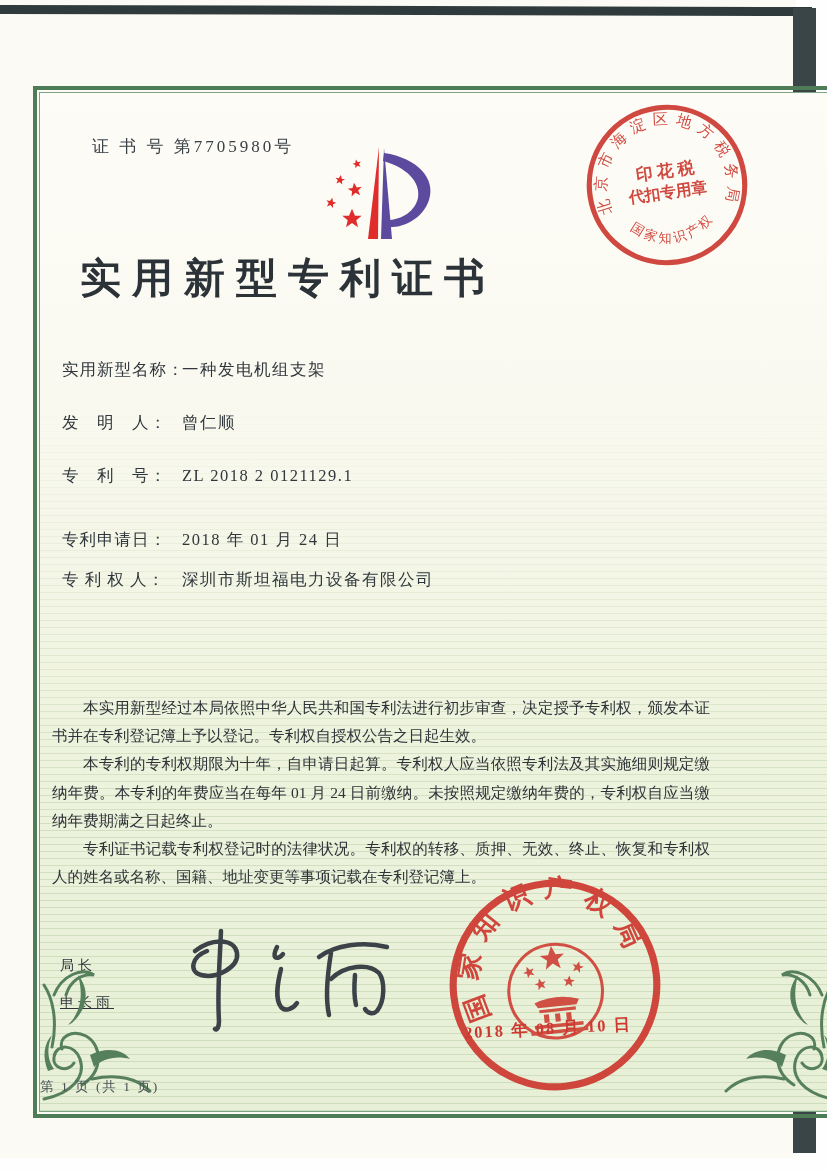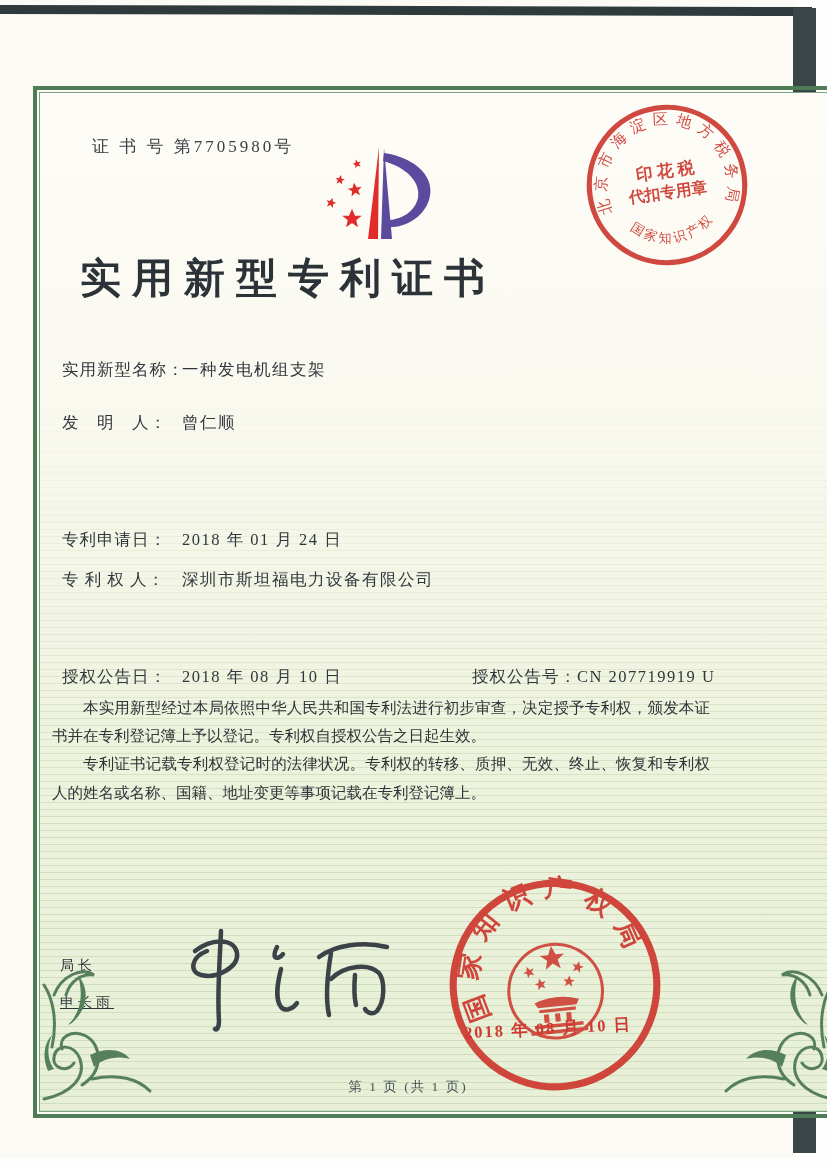--- a/index.html
+++ b/index.html
@@ -40,21 +40,21 @@
   .paras p { text-indent:2em; margin:0; }
 
   .official { position:absolute; left:20px; font-size:14px; letter-spacing:4px; color:#2e353a; }
   .official.t1 { top:864px; } .official.t2 { top:901px;text-decoration:underline; }
   .signature { position:absolute; left:133px; top:824px; width:240px; height:120px; }
 
   .seal { position:absolute; left:403px; top:780px; width:224px; height:224px; transform:rotate(-6deg); opacity:.93; }
   .seal-date { position:absolute; left:424px; top:925px; font-size:16.5px; letter-spacing:2px;
       color:#ce3a31; transform:rotate(-3deg); font-weight:bold; }
 
-  .footer { position:absolute; left:0; right:60px; top:985px; text-align:center; font-size:13.5px;
+  .footer { position:absolute; left:0; right:60px; top:985px; font-size:13.5px;
       letter-spacing:2px; color:#4a5258; }
 
   .flourish { position:absolute; width:132px; height:152px; top:858px; }
   .flourish.bl { left:-2px; }
   .flourish.br { right:-2px; transform:scaleX(-1); }
 
   svg text { font-family:"Liberation Serif", serif; }
 </style>
 </head>
 <body>
@@ -101,33 +101,33 @@
         </svg>
 
         <div class="title">实用新型专利证书</div>
 
         <div class="field" style="top:266px">
           <span class="lbl">实用新型名称：</span><span class="val">一种发电机组支架</span>
         </div>
         <div class="field" style="top:319px">
           <span class="lbl">发　明　人：</span><span class="val">曾仁顺</span>
         </div>
+        <div class="field" style="top:372px">
+          <span class="lbl">专　利　号：</span><span class="val">ZL 2018 2 0121129.1</span>
+        </div>
         <div class="field" style="top:436px">
           <span class="lbl">专利申请日：</span><span class="val">2018 年 01 月 24 日</span>
         </div>
         <div class="field" style="top:476px">
           <span class="lbl">专 利 权 人：</span><span class="val">深圳市斯坦福电力设备有限公司</span>
         </div>
-        <div class="field" style="top:573px">
-          <span class="lbl">授权公告日：</span><span class="val">2018 年 08 月 10 日</span>
-          <span class="grant-no field"><span>授权公告号：</span><span class="val">CN 207719919 U</span></span>
-        </div>
 
         <div class="paras">
           <p>本实用新型经过本局依照中华人民共和国专利法进行初步审查，决定授予专利权，颁发本证书并在专利登记簿上予以登记。专利权自授权公告之日起生效。</p>
+          <p>本专利的专利权期限为十年，自申请日起算。专利权人应当依照专利法及其实施细则规定缴纳年费。本专利的年费应当在每年 01 月 24 日前缴纳。未按照规定缴纳年费的，专利权自应当缴纳年费期满之日起终止。</p>
           <p>专利证书记载专利权登记时的法律状况。专利权的转移、质押、无效、终止、恢复和专利权人的姓名或名称、国籍、地址变更等事项记载在专利登记簿上。</p>
         </div>
 
         <div class="official t1">局长</div>
         <div class="official t2">申长雨</div>
 
         <svg class="signature" viewBox="0 0 240 120">
           <g fill="none" stroke="#3b4248" stroke-width="4.5" stroke-linecap="round" stroke-linejoin="round">
             <path d="M48,14 C47,40 44,75 46,104 C46,110 44,114 42,112"></path>
             <path d="M22,34 C40,20 62,22 64,36 C66,50 44,62 28,58 C16,55 18,40 34,34"></path>

